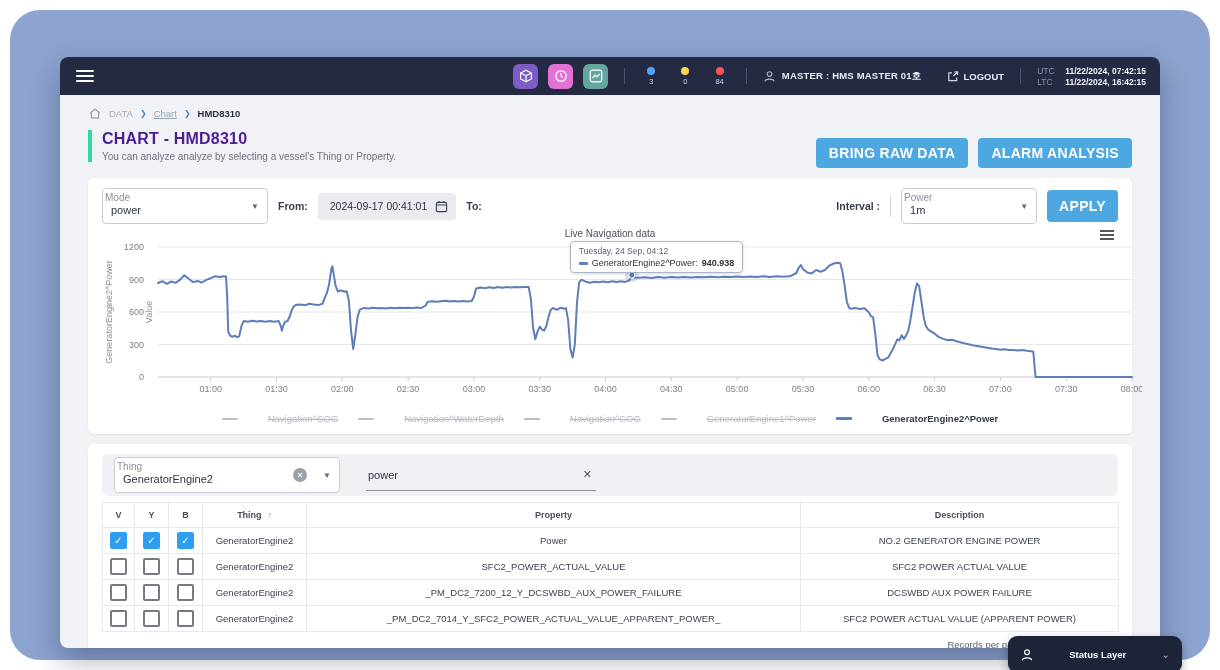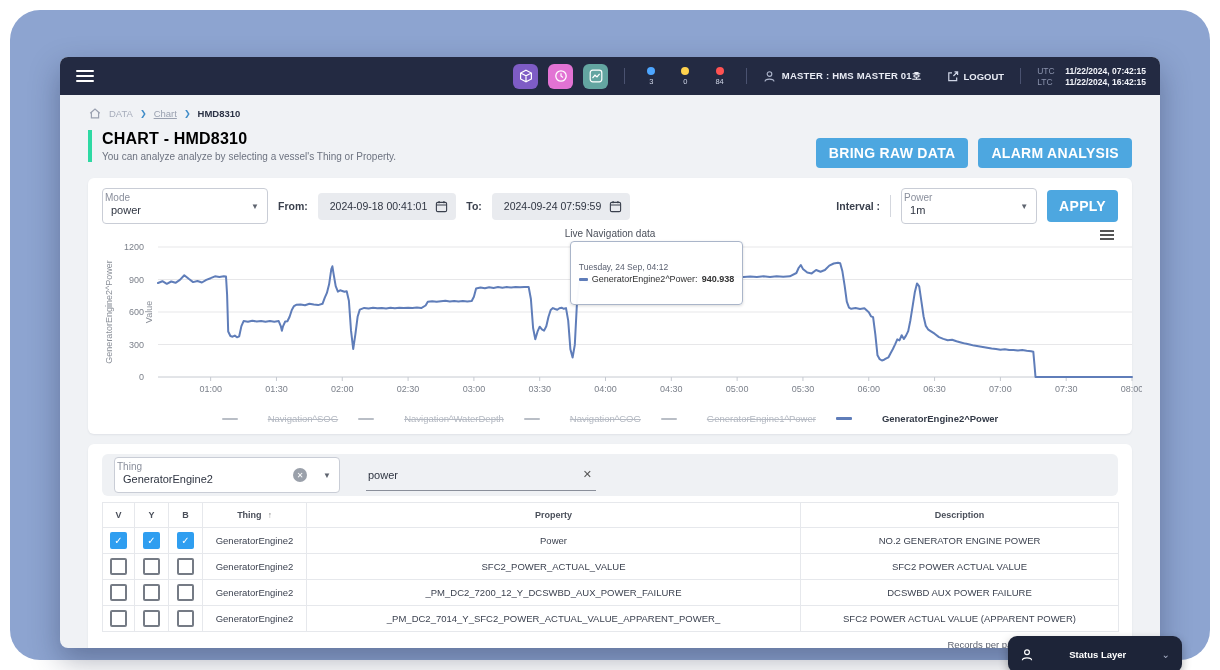--- a/index.html
+++ b/index.html
@@ -28,21 +28,21 @@
   .clock .lbl{color:#8b93ad;width:20px;}
   .clock .val{color:#f2f4fa;font-weight:bold;}
   
   .content{padding:12px 28px 0 28px;}
   .breadcrumb{display:flex;align-items:center;gap:7px;font-size:9.5px;color:#a7adbb;margin-bottom:10px;}
   .breadcrumb .sep{color:#3f8cc8;font-size:8px;}
   .bc-link{text-decoration:underline;cursor:pointer;color:#9aa1b0;}
   .bc-current{color:#2b3245;font-weight:bold;}
   .title-row{display:flex;align-items:flex-start;margin-bottom:10px;}
   .title-block{border-left:4px solid #2ed9a3;padding-left:10px;}
-  .page-title{font-size:16px;font-weight:bold;color:#000000;letter-spacing:.2px;}
+  .page-title{font-size:16px;font-weight:bold;color:#4c1d95;letter-spacing:.2px;}
   .page-sub{font-size:10px;color:#6d7380;margin-top:3px;}
   .actions{margin-left:auto;display:flex;gap:10px;padding-top:8px;}
   .btn-blue{background:#4da7e0;color:#fff;font-size:14px;font-weight:bold;border:none;border-radius:4px;
     padding:7px 13px;letter-spacing:.3px;cursor:pointer;}
   .card{background:#fff;border-radius:6px;box-shadow:0 1px 2px rgba(40,50,80,.08);padding:10px 14px;}
   
   .controls{display:flex;align-items:center;gap:10px;margin-bottom:4px;}
   .select{position:relative;border:1px solid #c9cdd6;border-radius:4px;background:#fff;height:34px;
     display:flex;align-items:center;padding:0 8px;cursor:pointer;}
   .select .flabel{position:absolute;top:3px;left:2px;font-size:10px;color:#8a8f9c;}
@@ -58,21 +58,21 @@
   .btn-apply{padding:8px 12px;}
   
   .chart-wrap{position:relative;}
   .chart-title{text-align:center;font-size:10px;color:#4a4f5a;margin:2px 0 0 0;}
   .chart-menu{position:absolute;right:4px;top:2px;width:14px;cursor:pointer;display:flex;flex-direction:column;gap:2.5px;}
   .chart-menu i{height:1.5px;background:#555;display:block;}
   .ytick{font-size:9px;fill:#7c818b;text-anchor:end;}
   .xtick{font-size:9px;fill:#7c818b;text-anchor:middle;}
   .rlabel{font-size:9px;fill:#8a8f98;}
   .tooltip{position:absolute;background:rgba(255,255,255,.97);border:1px solid #aab5c9;border-radius:4px;
-    padding:20px 8px;box-shadow:0 1px 3px rgba(0,0,0,.15);pointer-events:none;white-space:nowrap;}
+    padding:4px 8px;box-shadow:0 1px 3px rgba(0,0,0,.15);pointer-events:none;white-space:nowrap;}
   .tt-l1{font-size:8.5px;color:#5a6070;}
   .tt-l2{font-size:9px;color:#333;margin-top:2px;display:flex;align-items:center;gap:4px;}
   .tt-dash{width:9px;height:3px;border-radius:1px;background:#5f7db9;display:inline-block;}
   .tt-val{font-weight:bold;}
   .legend{display:flex;justify-content:center;gap:20px;margin-top:2px;}
   .lg-item{display:flex;align-items:center;gap:6px;font-size:9.5px;cursor:pointer;}
   .lg-item .dash{width:16px;height:2px;border-radius:1px;}
   .lg-item.on .dash{height:3px;}
   .lg-item em{font-style:normal;color:#b4b9c2;text-decoration:line-through;padding-left:24px;}
   .lg-item.on em{color:#333a47;text-decoration:none;font-weight:bold;}
@@ -205,34 +205,27 @@
 
     <div class="card">
       <div class="controls">
         <div class="select sel-mode">
           <span class="flabel">Mode</span>
           <span class="sval">power</span>
           <span class="caret">▼</span>
         </div>
         <span class="ctl-label">From:</span>
         <div class="dateinput">
-          <span>2024-09-18 00:41:01</span>
+          <span>2024-09-17 00:41:01</span>
           <svg class="icon" width="13" height="13" viewBox="0 0 14 14">
             <rect x="1.5" y="2.5" width="11" height="10" rx="1.5" fill="none" stroke="#3a404d" stroke-width="1.2"></rect>
             <path d="M1.5 5.4h11M4.4 1.2v2.2M9.6 1.2v2.2" stroke="#3a404d" stroke-width="1.2"></path>
           </svg>
         </div>
         <span class="ctl-label">To:</span>
-        <div class="dateinput">
-          <span>2024-09-24 07:59:59</span>
-          <svg class="icon" width="13" height="13" viewBox="0 0 14 14">
-            <rect x="1.5" y="2.5" width="11" height="10" rx="1.5" fill="none" stroke="#3a404d" stroke-width="1.2"></rect>
-            <path d="M1.5 5.4h11M4.4 1.2v2.2M9.6 1.2v2.2" stroke="#3a404d" stroke-width="1.2"></path>
-          </svg>
-        </div>
         <div class="ctl-right">
           <span class="ctl-label">Interval :</span>
           <div class="vdiv"></div>
           <div class="select sel-terms">
             <span class="flabel">Power</span>
             <span class="sval">1m</span>
             <span class="caret">▼</span>
           </div>
           <button class="btn-blue btn-apply">APPLY</button>
         </div>

